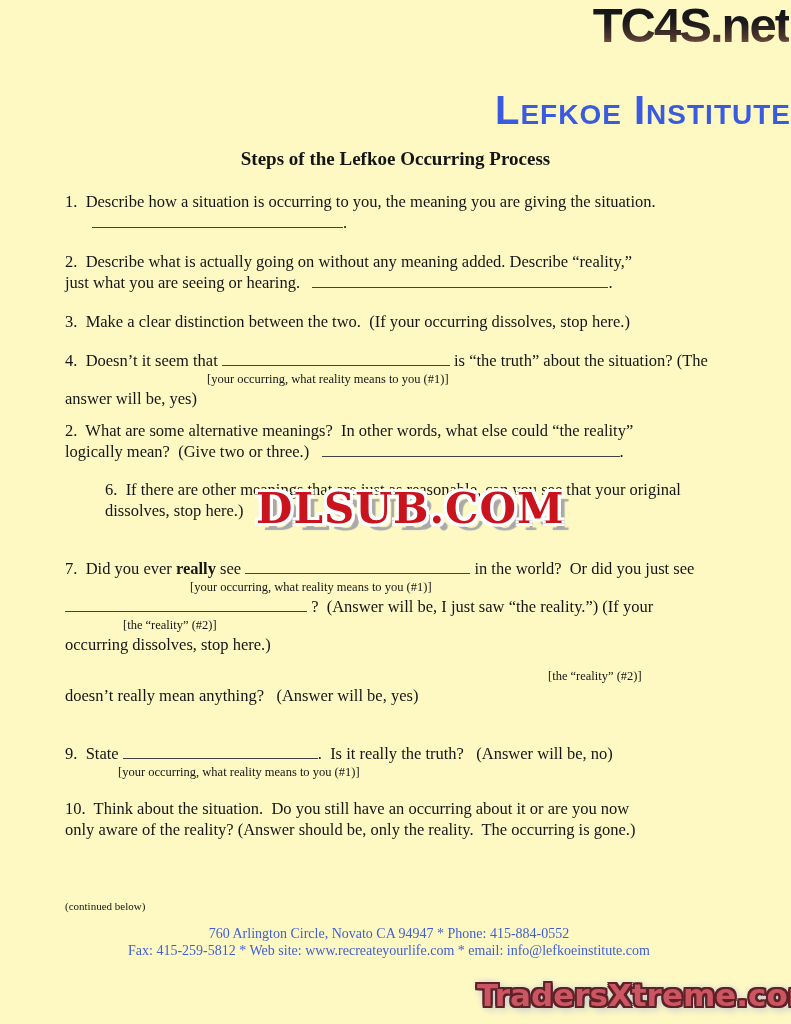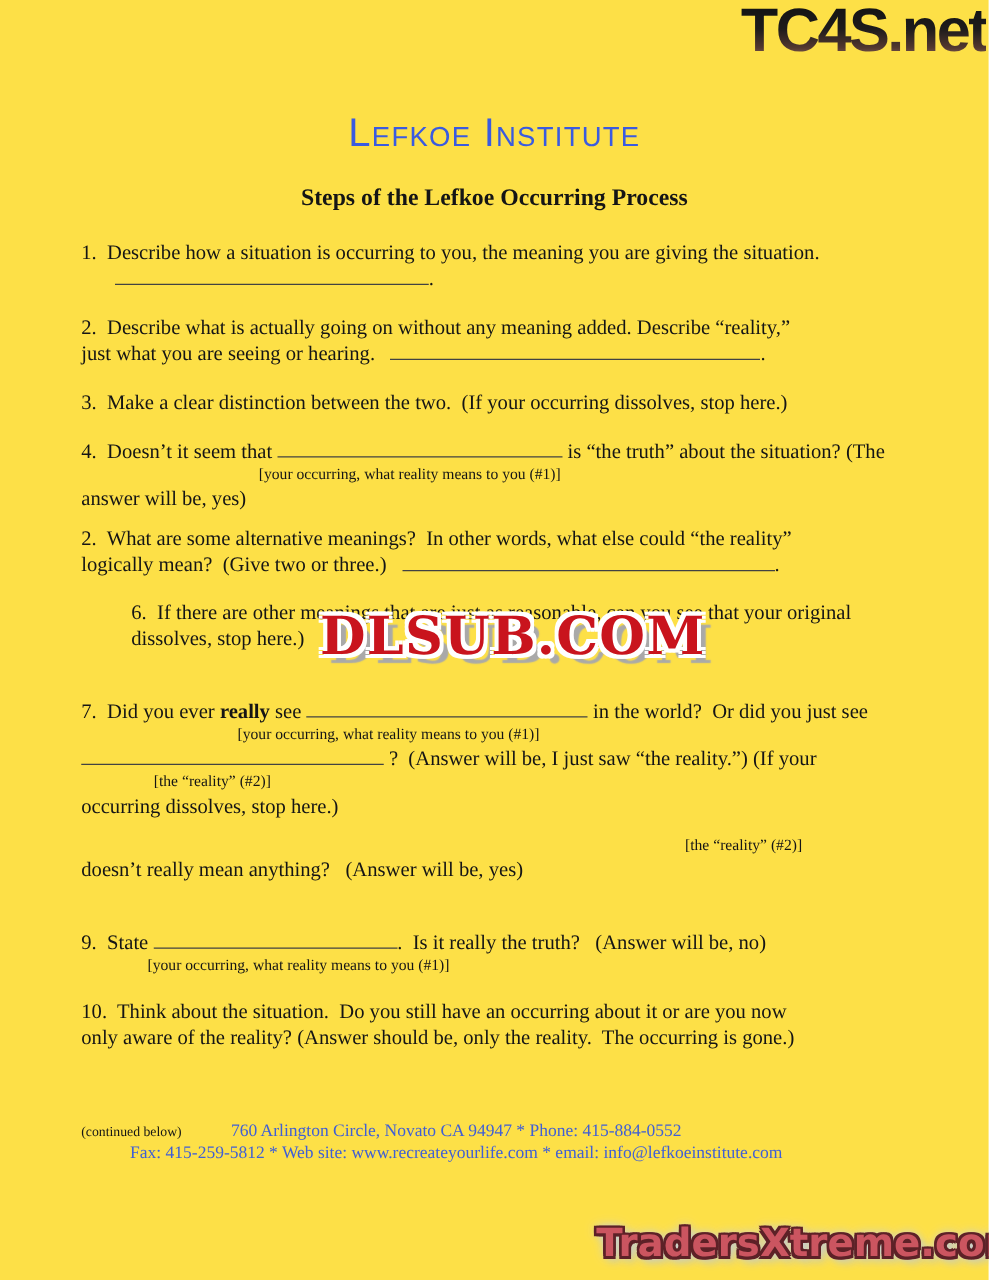--- a/index.html
+++ b/index.html
@@ -1,41 +1,41 @@
 <!DOCTYPE html>
 <html><head>
 <meta charset="utf-8">
 <style>
   html,body{margin:0;padding:0;background:#ffffff;}
   .page{
-    position:relative;width:791px;height:1024px;margin:0 auto;background:#fde047;
+    position:relative;width:791px;height:1024px;margin:0 auto;background:#fef9c3;
     font-family:"Liberation Serif",serif;color:#151515;overflow:hidden;
   }
   
   .doc-title{
-    position:absolute;top:88px;left:0;width:100%;text-align:center;
+    position:absolute;top:88px;left:0;width:100%;text-align:right;
     font-family:"Liberation Sans",sans-serif;font-variant:small-caps;
-    font-size:32px;letter-spacing:1px;color:#3a5be0;font-weight:400;
+    font-size:40px;letter-spacing:1px;color:#3a5be0;font-weight:700;
   }
   .doc-subtitle{
     position:absolute;top:148px;left:0;width:100%;text-align:center;
     font-size:19px;font-weight:bold;
   }
   
   .para{position:absolute;left:65px;width:676px;font-size:16.5px;line-height:21px;}
   .line{white-space:pre-wrap;}
   .caption{font-size:12.5px;line-height:17px;}
   .blank{display:inline-block;height:13px;border-bottom:1.6px solid #424242;vertical-align:baseline;}
   .covered-gap{display:inline-block;height:1px;}
   strong{font-weight:bold;}
   .continued{position:absolute;left:65px;top:876px;font-size:11px;margin-top:24px;}
   
   .footer{
-    position:absolute;top:897px;left:0;width:730px;text-align:center;
-    color:#3f5fd6;font-size:14px;line-height:17px;
+    position:absolute;top:925px;left:0;width:730px;text-align:center;
+    color:#3f5fd6;font-size:14px;line-height:17px;padding-left:24px;
   }
   
   .wm-top{
     position:absolute;top:0;right:2px;
     font-family:"Liberation Sans",sans-serif;font-weight:bold;
     font-size:49px;letter-spacing:-2px;line-height:1.05;
     background:linear-gradient(180deg,#141414 10%,#1d1b1b 45%,#53382f 75%,#9c7068 95%);
     -webkit-background-clip:text;background-clip:text;color:transparent;
   }
   .wm-mid{

